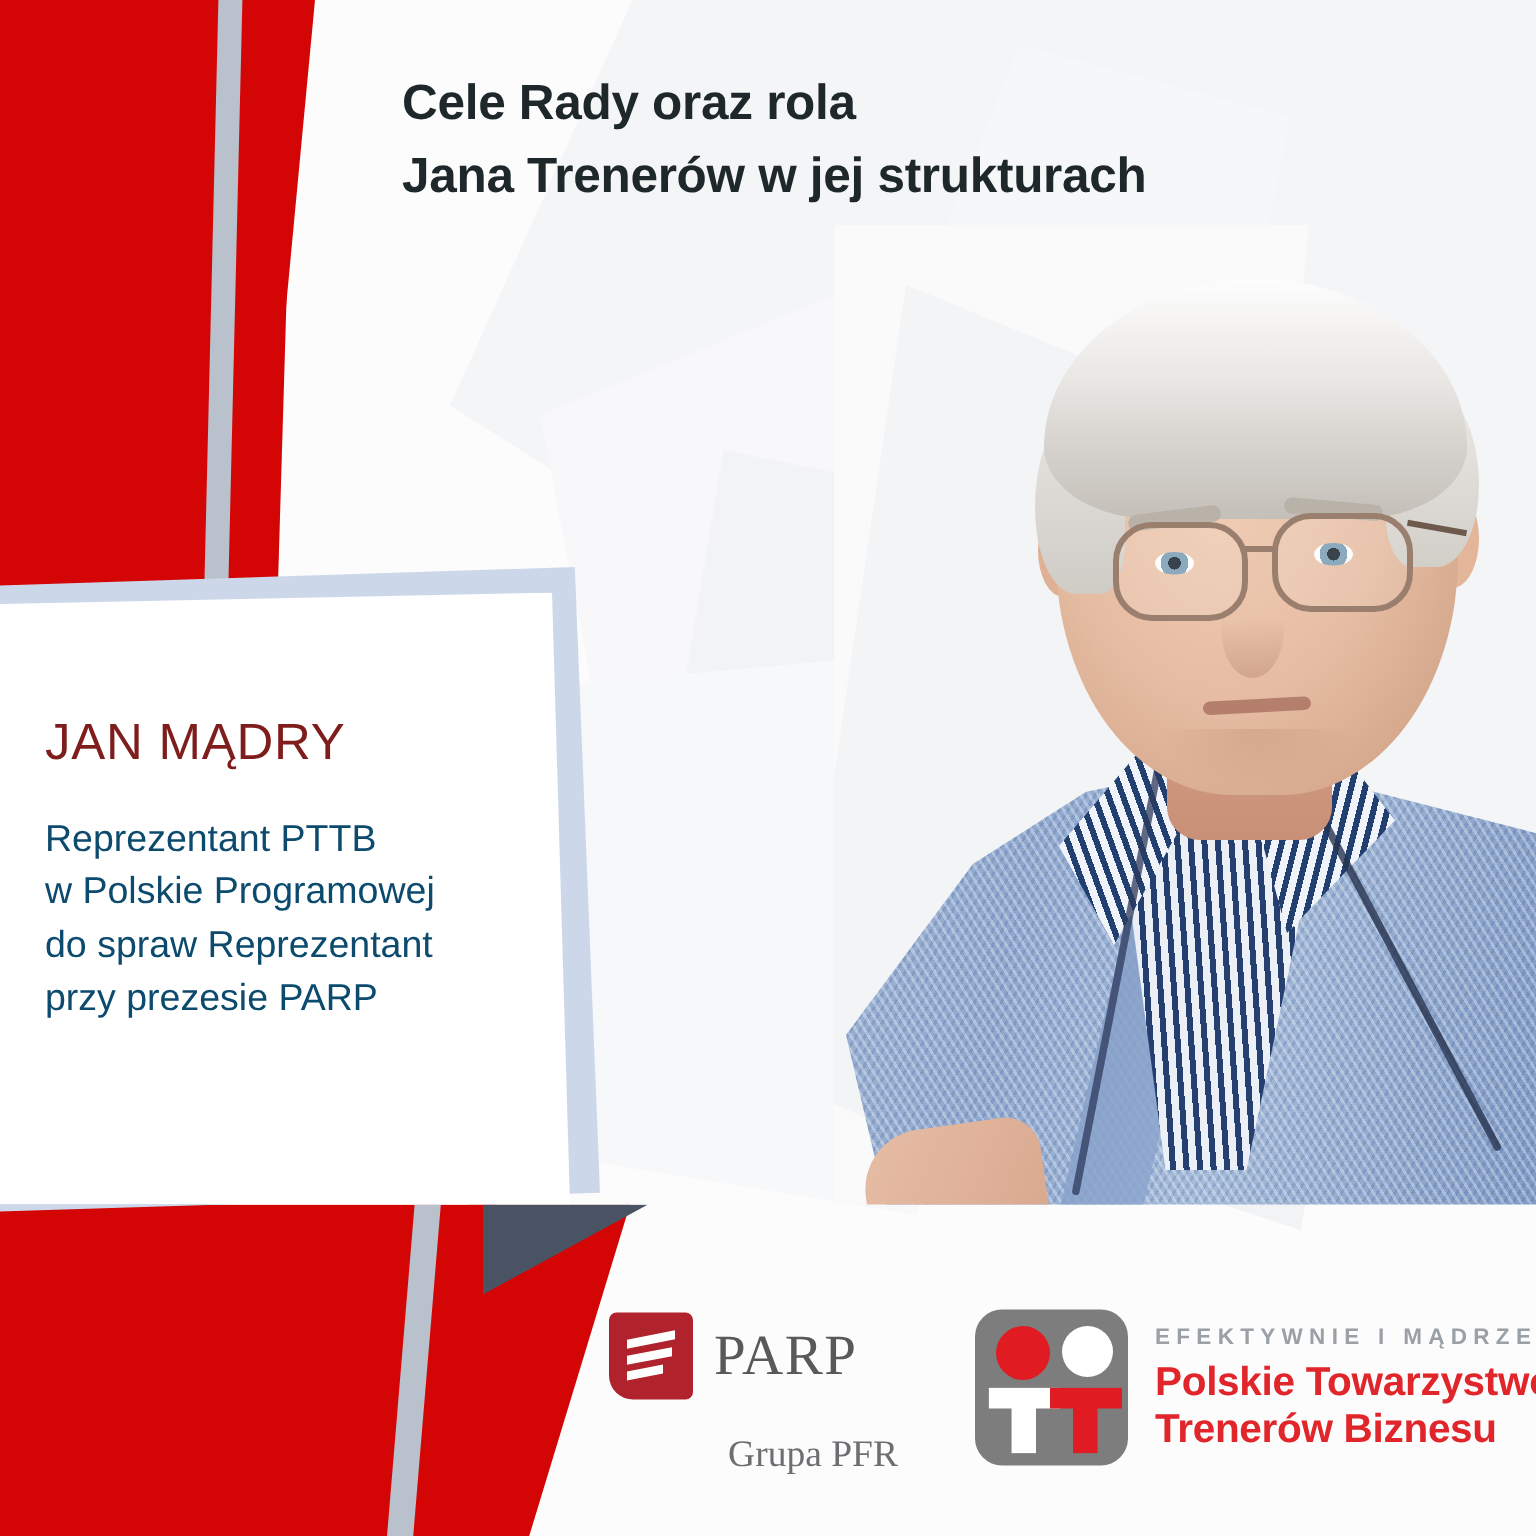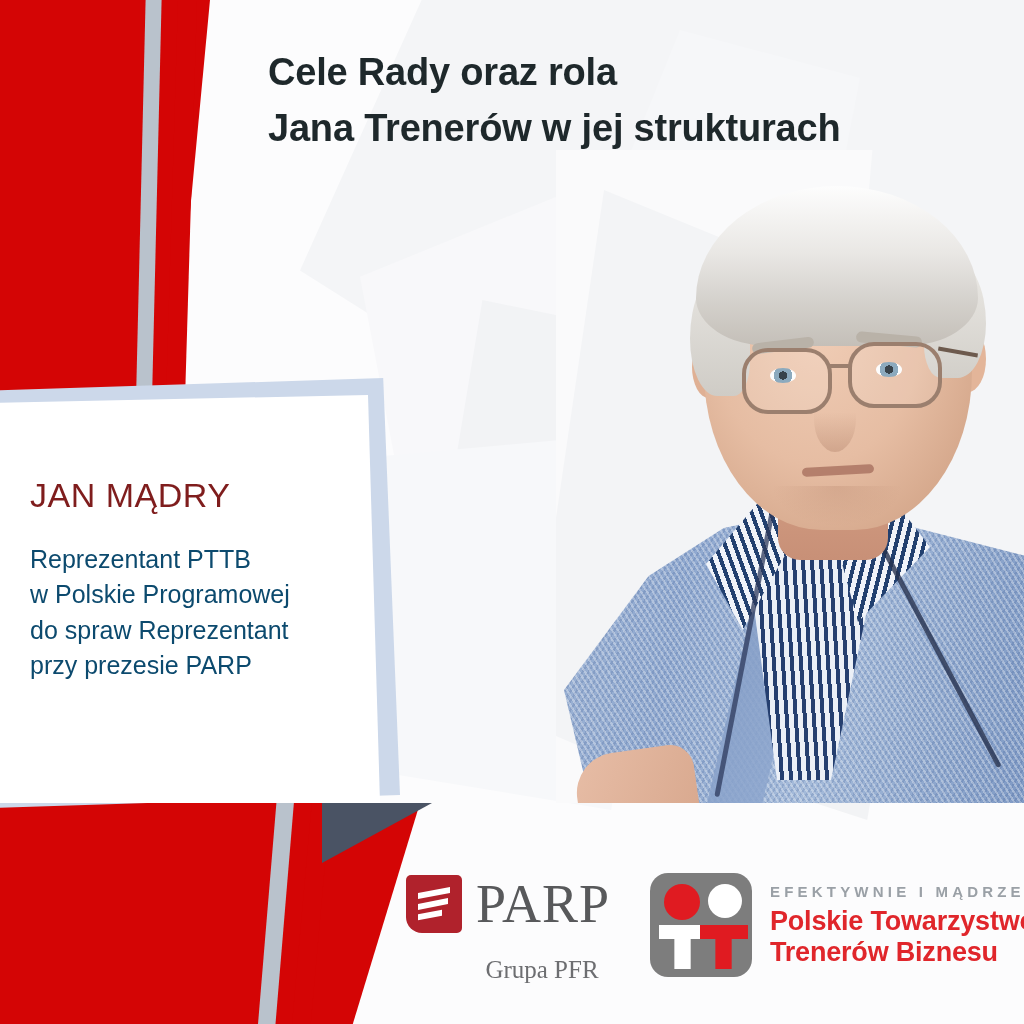--- a/index.html
+++ b/index.html
@@ -218,21 +218,21 @@
   .person-role {
     margin-top: 28px;
     font-size: 25px; font-weight: 400; line-height: 1.42;
     color:#0c4a6e;
   }
   .person-role div { white-space: nowrap; }
 
   
   .title {
     position:absolute; left:268px; top:44px; width:740px;
-    font-size: 38px; font-weight: 700; line-height: 1.48;
+    font-size: 33px; font-weight: 700; line-height: 1.48;
     color:#1e282b; letter-spacing:-.2px;
   }
   .title div { white-space: nowrap; }
 
   
   .footer { position:absolute; left:0; top:803px; width:1024px; height:221px; }
 
   .parp-logo {
     position:absolute; left:406px; top:72px; width:210px; height:108px;
   }
@@ -243,21 +243,21 @@
     position:relative; flex:none;
   }
   .parp-mark i {
     position:absolute; left:12px; height:6px; background:#ffffff; display:block;
     transform: skewY(-11deg);
   }
   .parp-mark i:nth-child(1){ top:15px; width:32px; }
   .parp-mark i:nth-child(2){ top:26px; width:30px; }
   .parp-mark i:nth-child(3){ top:37px; width:24px; }
   .parp-word {
-    font-family:"Liberation Serif", serif; font-size:54px; font-weight:400;
+    font-family:"Liberation Serif", serif; font-size:38px; font-weight:400;
     color:#58595b; letter-spacing:1px; line-height:1;
   }
   .parp-sub {
     font-family:"Liberation Serif", serif; font-size:25px;
     color:#6d6e71; text-align:center; margin-top:23px; margin-left:62px;
   }
 
   .pttb-logo {
     position:absolute; left:650px; top:62px; width:370px; height:120px;
     display:flex; align-items:center; gap:18px;

